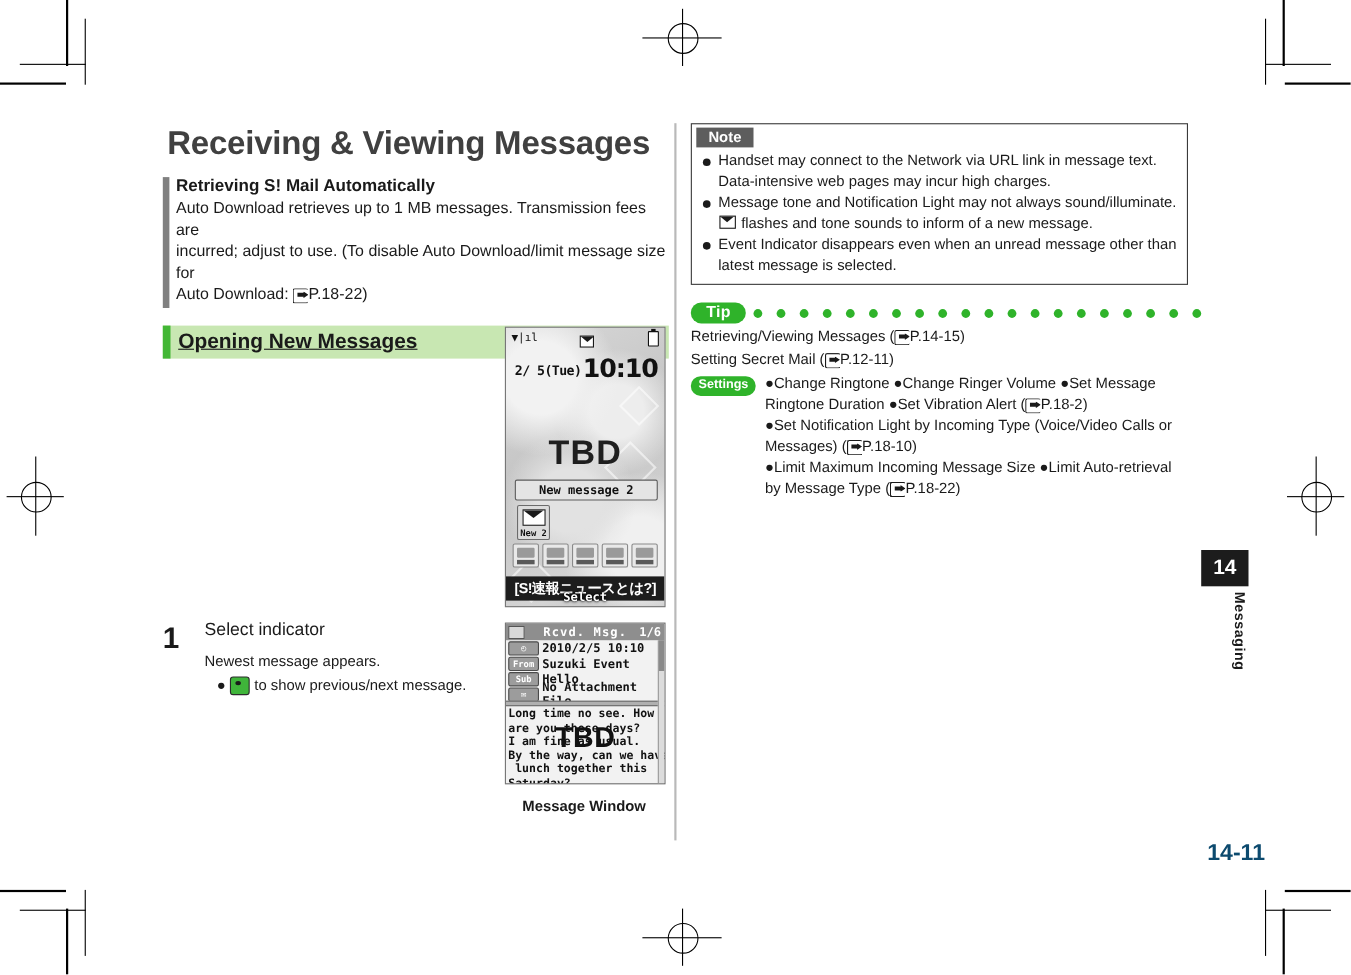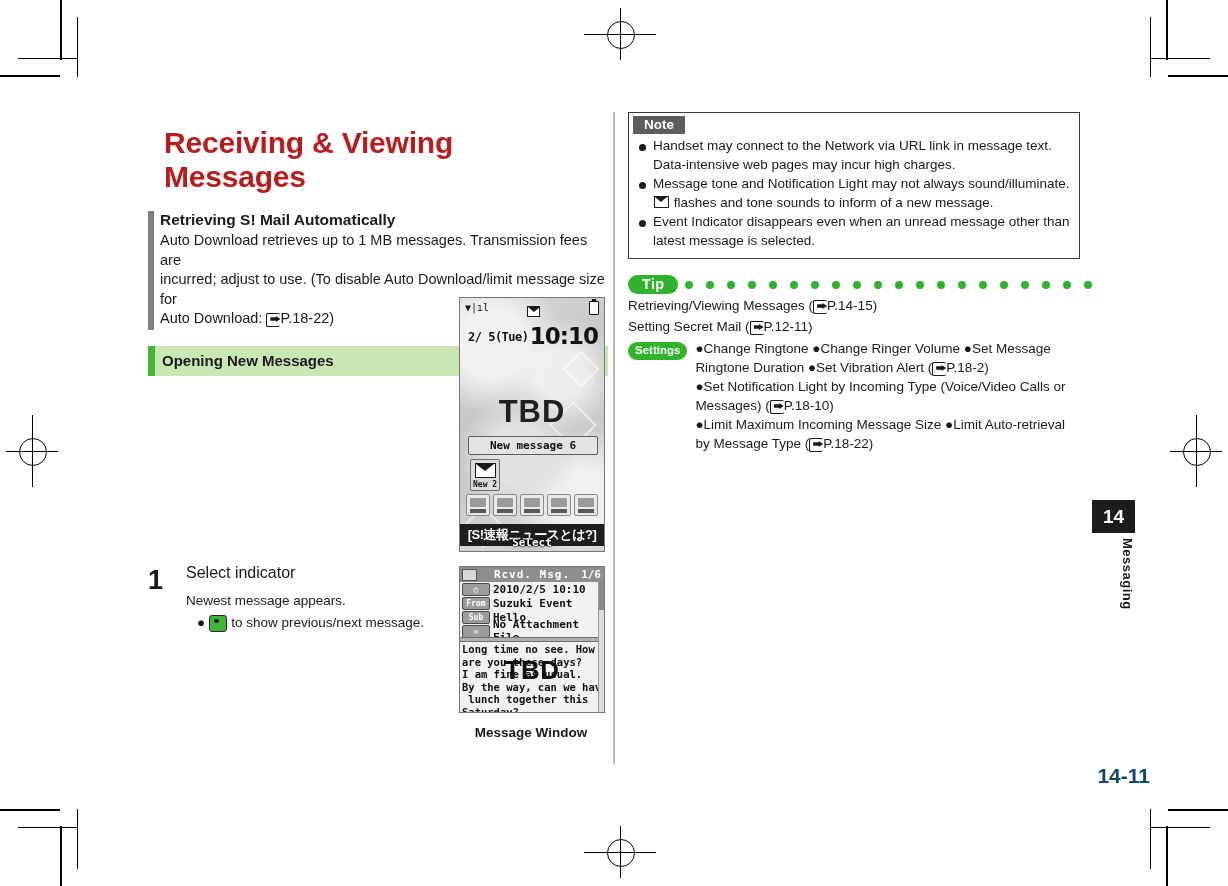--- a/index.html
+++ b/index.html
@@ -21,44 +21,44 @@
   .reg .c{position:absolute;left:50%;top:50%;width:26px;height:26px;margin-left:-13px;margin-top:-13px;
           border:1px solid #000;border-radius:50%;}
 
   
   .col-left{position:absolute;left:148px;top:110px;width:460px;}
   .col-right{position:absolute;left:628px;top:112px;width:452px;}
   .divider{position:absolute;left:613px;top:112px;width:2px;height:652px;background:#b9b9b9;}
 
   
   h1.maintitle{
-    margin:16px;
+    margin:4px;
     font-size:30px;
     line-height:34px;
     font-weight:bold;
-    color:#b91c1c;
+    color:#404040;
     letter-spacing:-0.2px;
   }
   .sub-block{position:relative;margin-top:12px;padding-left:12px;}
   .sub-block:before{
     content:"";position:absolute;left:0;top:1px;width:6px;height:100%;background:#808080;
   }
   .sub-title{font-size:15.5px;font-weight:bold;line-height:20px;margin:0 0 1px 0;}
   .sub-body{font-size:14.5px;line-height:19.5px;margin:0;}
 
   .greenbar{
     margin-top:17px;
     background:#c8e7b2;
     height:30px;
     display:flex;align-items:center;
     position:relative;
     padding-left:14px;
   }
   .greenbar:before{content:"";position:absolute;left:0;top:0;width:7px;height:100%;background:#43b735;}
-  .greenbar span{font-size:15px;font-weight:bold;color:#1a1a1a;}
+  .greenbar span{font-size:19px;font-weight:bold;color:#1a1a1a;text-decoration:underline;}
 
   .lead{
     margin-top:14px;
     width:290px;
     font-size:15px;
     font-weight:bold;
     line-height:21px;
   }
 
   .step{position:absolute;left:148px;top:563px;width:300px;}
@@ -267,21 +267,21 @@
     <div class="sb-status">
       <div class="sb-antenna">▼|ıl</div>
       <div class="sb-mailicon">
         <span class="envico" style="width:11px;height:9px;"></span>
       </div>
       <div class="sb-batt"></div>
     </div>
     <div class="sb-date">2/ 5(Tue)</div>
     <div class="sb-time">10:10</div>
     <div class="sb-tbd">TBD</div>
-    <div class="sb-newmsg">New message 6</div>
+    <div class="sb-newmsg">New message 2</div>
     <div class="sb-evt">
       <span class="env"></span>
       <span class="lbl">New 2</span>
     </div>
     <div class="sb-icons">
       <span class="ic"></span>
       <span class="ic"></span>
       <span class="ic"></span>
       <span class="ic"></span>
       <span class="ic"></span>

